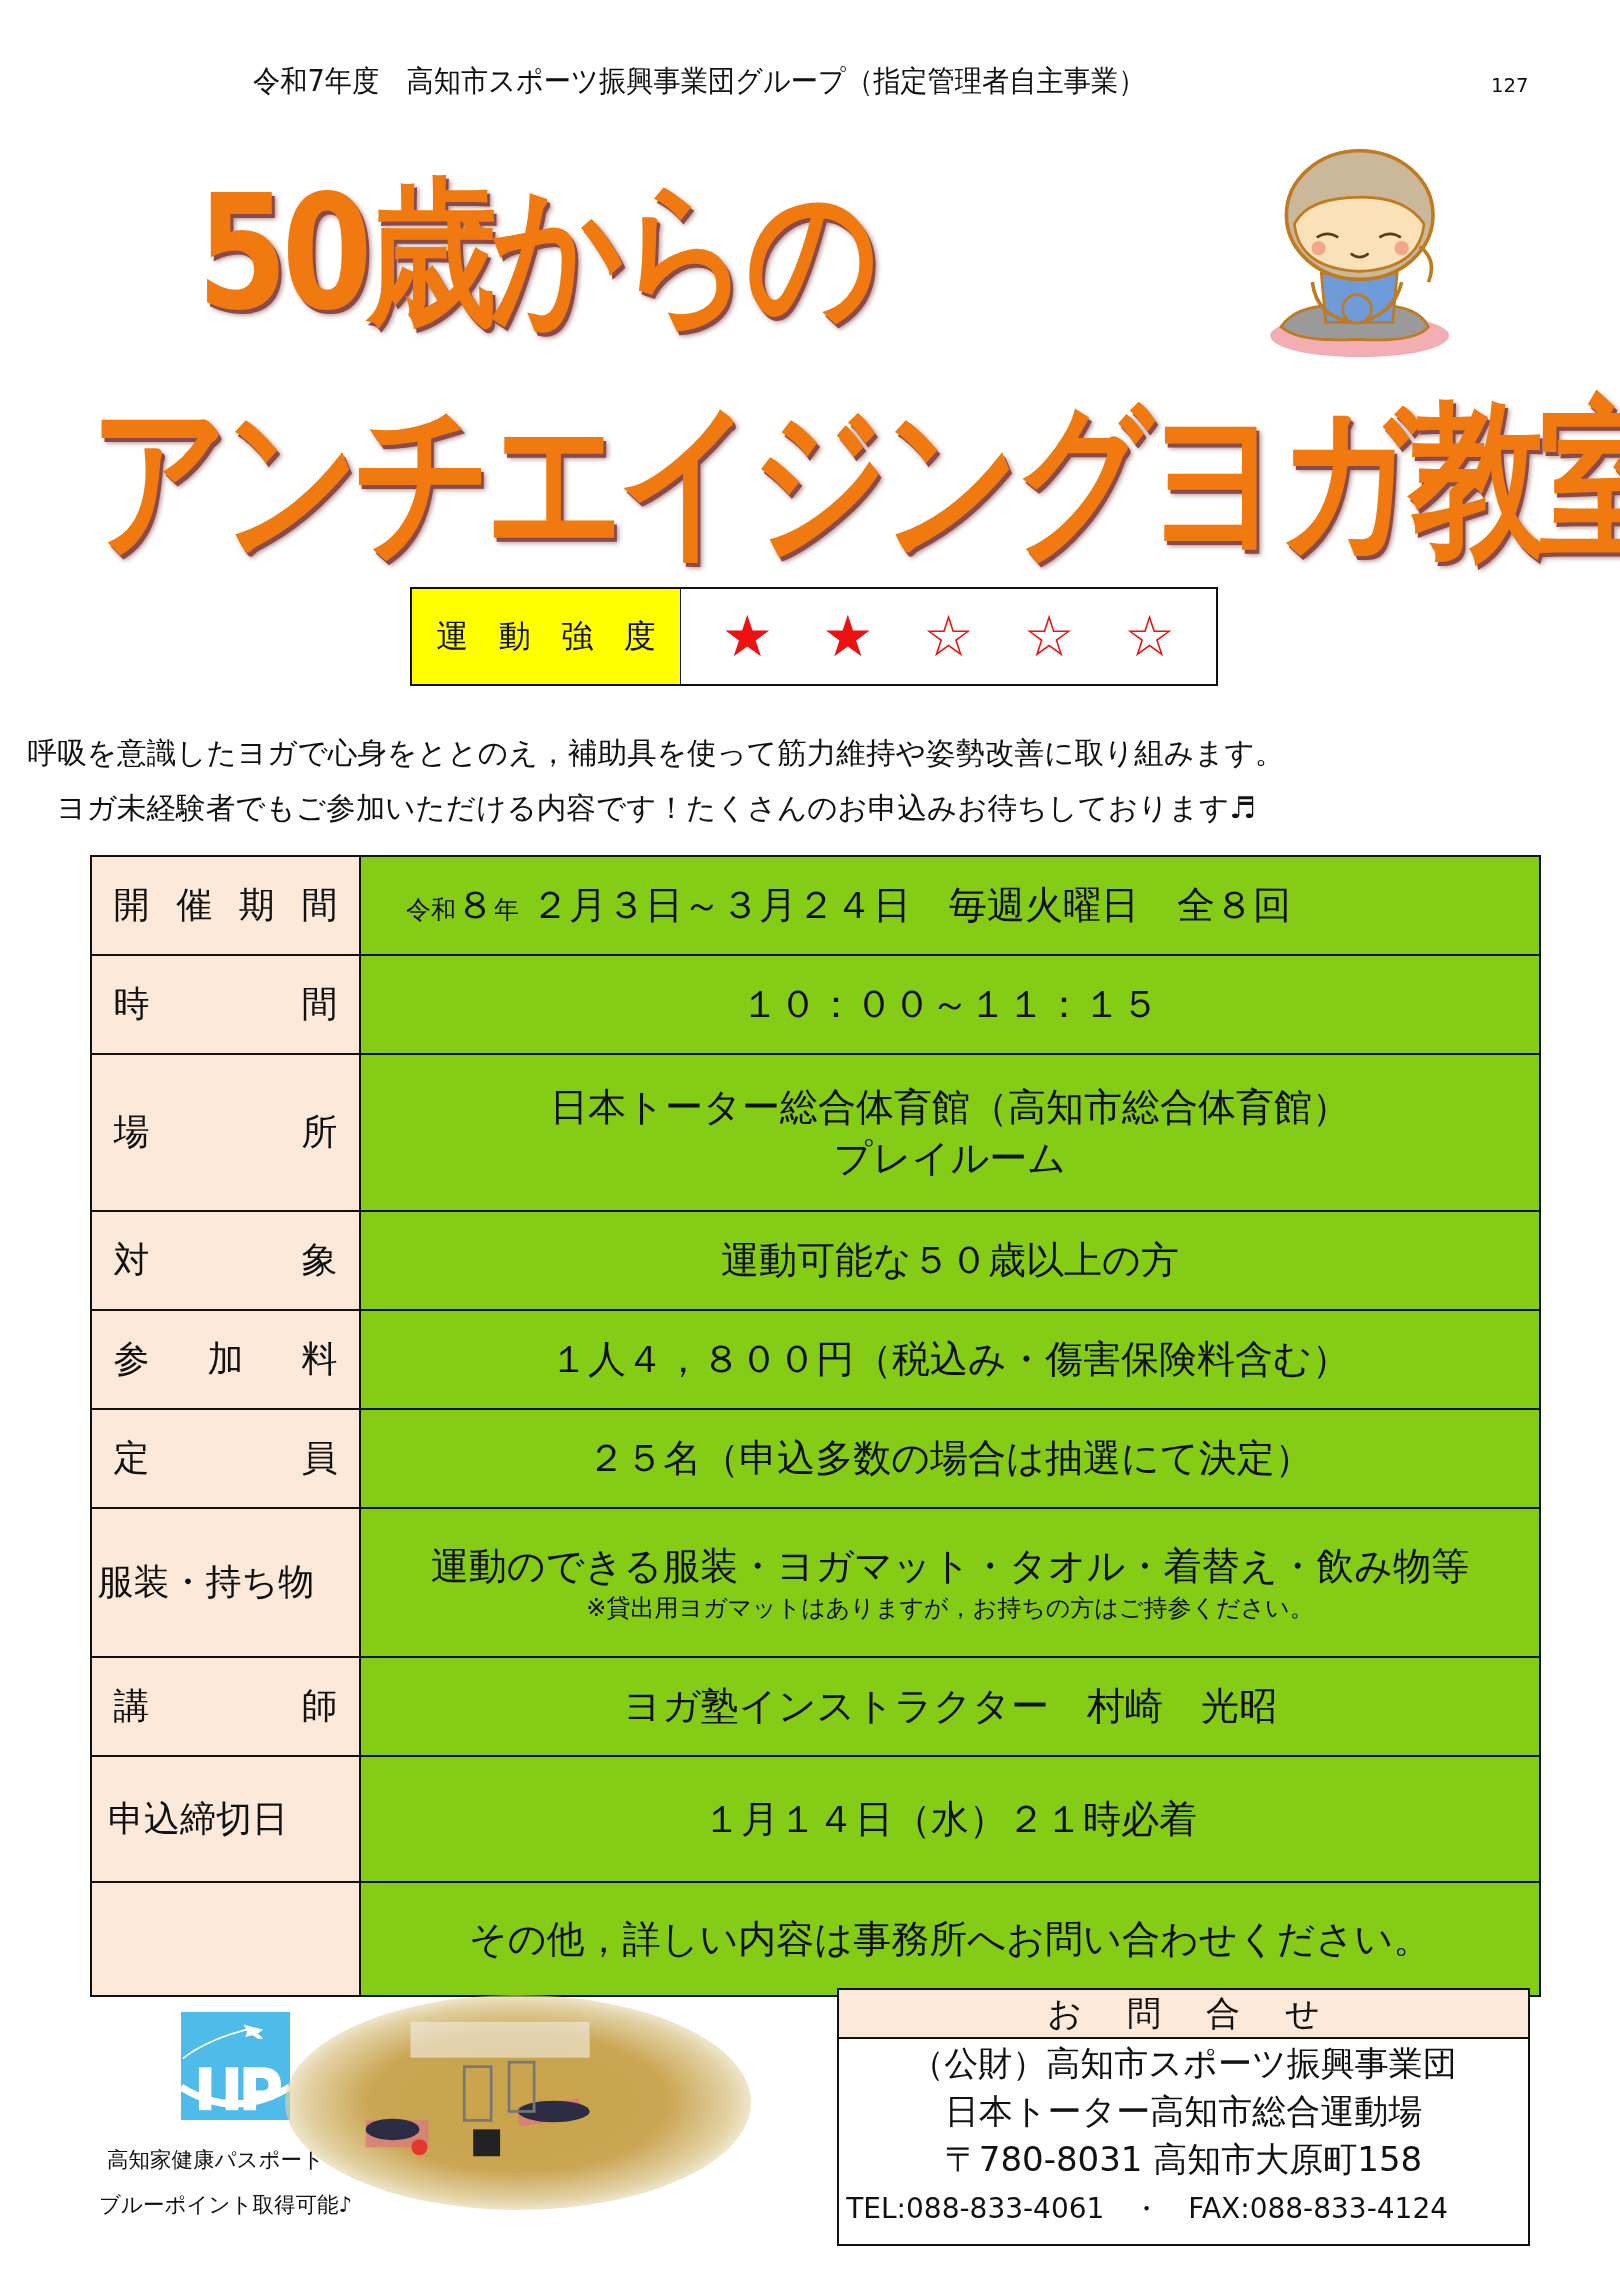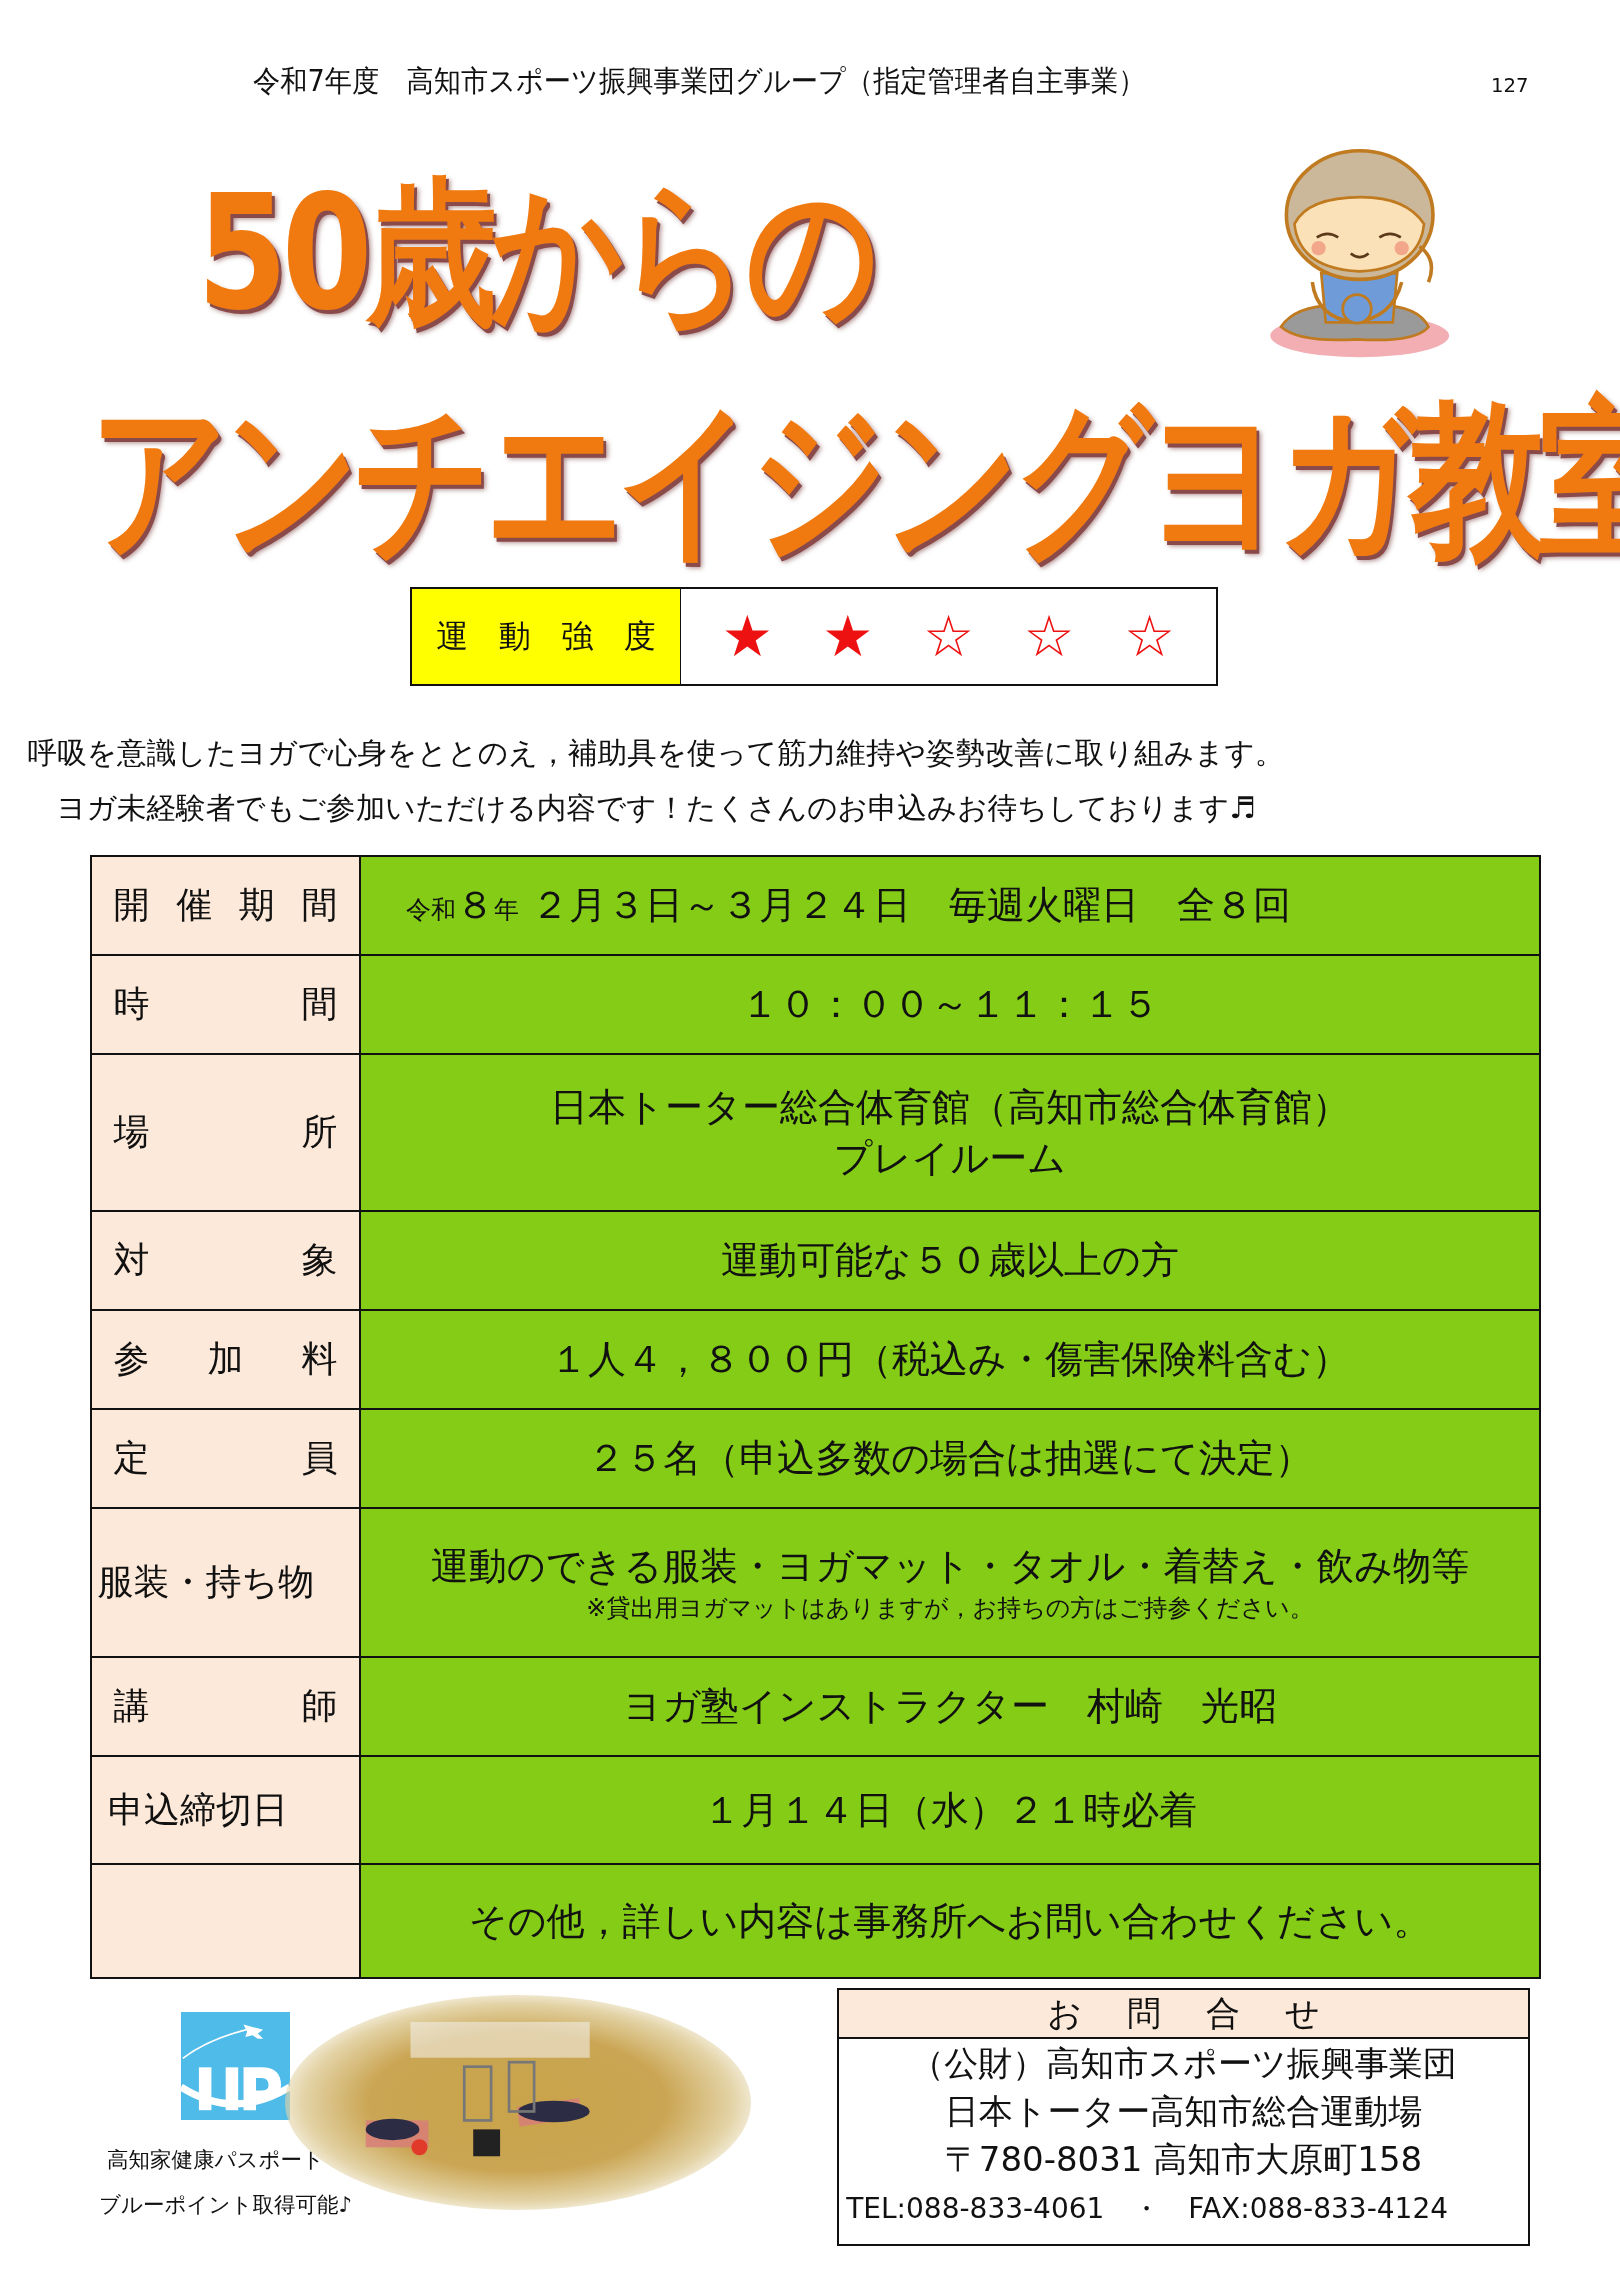--- a/index.html
+++ b/index.html
@@ -170,21 +170,21 @@
   </tr>
   <tr style="height:99px">
     <td class="lab">
           <div class="spread">
       <span>講</span>
       <span>師</span>
     </div>
         </td>
     <td class="val">ヨガ塾インストラクター　村崎　光昭</td>
   </tr>
-  <tr style="height:108px">
+  <tr style="height:126px">
     <td class="lab" style="white-space:nowrap; padding:0 16px;">申込締切日</td>
     <td class="val">１月１４日（水）２１時必着</td>
   </tr>
   <tr style="height:114px">
     <td class="lab"></td>
     <td class="val">その他，詳しい内容は事務所へお問い合わせください。</td>
   </tr>
 </tbody>
   </table>
 

